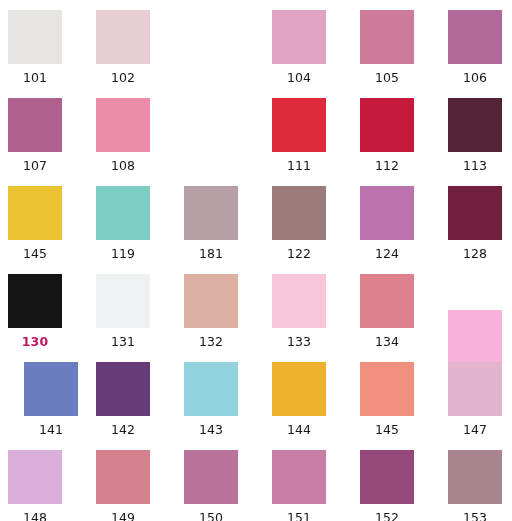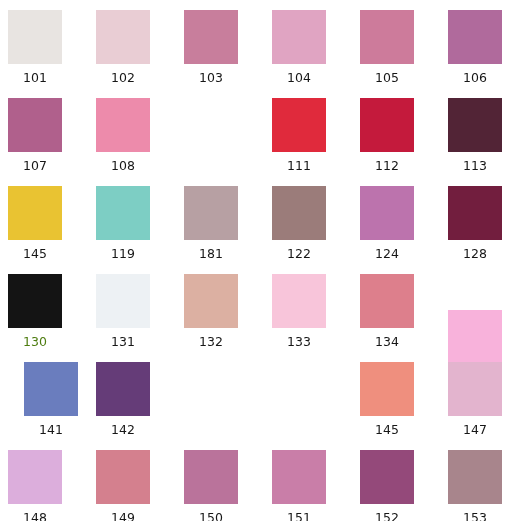--- a/index.html
+++ b/index.html
@@ -57,24 +57,20 @@
 <div id="palette-grid" style="background: rgb(255, 255, 255);">
     <div class="swatch-row" style="top: 10px;">
       <div class="swatch-cell" style="left: 8px;">
         <span class="swatch-chip" style="width: 54px; height: 54px; background: rgb(232, 228, 225);"></span>
         <span class="swatch-label" style="width: 54px; color: rgb(23, 23, 23);">101</span>
       </div>
       <div class="swatch-cell" style="left: 96px;">
         <span class="swatch-chip" style="width: 54px; height: 54px; background: rgb(233, 205, 212);"></span>
         <span class="swatch-label" style="width: 54px; color: rgb(23, 23, 23);">102</span>
       </div>
-      <div class="swatch-cell" style="left: 184px;">
-        <span class="swatch-chip" style="width: 54px; height: 54px; background: rgb(200, 126, 156);"></span>
-        <span class="swatch-label" style="width: 54px; color: rgb(23, 23, 23);">103</span>
-      </div>
       <div class="swatch-cell" style="left: 272px;">
         <span class="swatch-chip" style="width: 54px; height: 54px; background: rgb(224, 164, 194);"></span>
         <span class="swatch-label" style="width: 54px; color: rgb(23, 23, 23);">104</span>
       </div>
       <div class="swatch-cell" style="left: 360px;">
         <span class="swatch-chip" style="width: 54px; height: 54px; background: rgb(205, 123, 155);"></span>
         <span class="swatch-label" style="width: 54px; color: rgb(23, 23, 23);">105</span>
       </div>
       <div class="swatch-cell" style="left: 448px;">
         <span class="swatch-chip" style="width: 54px; height: 54px; background: rgb(176, 106, 156);"></span>
@@ -125,21 +121,21 @@
         <span class="swatch-label" style="width: 54px; color: rgb(23, 23, 23);">124</span>
       </div>
       <div class="swatch-cell" style="left: 448px;">
         <span class="swatch-chip" style="width: 54px; height: 54px; background: rgb(114, 30, 62);"></span>
         <span class="swatch-label" style="width: 54px; color: rgb(23, 23, 23);">128</span>
       </div>
     </div>
     <div class="swatch-row" style="top: 274px;">
       <div class="swatch-cell" style="left: 8px;">
         <span class="swatch-chip" style="width: 54px; height: 54px; background: rgb(20, 20, 20);"></span>
-        <span class="swatch-label" style="width: 54px; color: #4d7c0f;">130</span>
+        <span class="swatch-label" style="width: 54px; color: #be185d; font-weight: bold;">130</span>
       </div>
       <div class="swatch-cell" style="left: 96px;">
         <span class="swatch-chip" style="width: 54px; height: 54px; background: rgb(237, 241, 244);"></span>
         <span class="swatch-label" style="width: 54px; color: rgb(23, 23, 23);">131</span>
       </div>
       <div class="swatch-cell" style="left: 184px;">
         <span class="swatch-chip" style="width: 54px; height: 54px; background: rgb(220, 176, 162);"></span>
         <span class="swatch-label" style="width: 54px; color: rgb(23, 23, 23);">132</span>
       </div>
       <div class="swatch-cell" style="left: 272px;">
@@ -157,20 +153,28 @@
     </div>
     <div class="swatch-row" style="top: 362px;">
       <div class="swatch-cell" style="left: 8px; padding-left: 16px;">
         <span class="swatch-chip" style="width: 54px; height: 54px; background: rgb(106, 125, 190);"></span>
         <span class="swatch-label" style="width: 54px; color: rgb(23, 23, 23);">141</span>
       </div>
       <div class="swatch-cell" style="left: 96px;">
         <span class="swatch-chip" style="width: 54px; height: 54px; background: rgb(101, 60, 120);"></span>
         <span class="swatch-label" style="width: 54px; color: rgb(23, 23, 23);">142</span>
       </div>
+      <div class="swatch-cell" style="left: 184px;">
+        <span class="swatch-chip" style="width: 54px; height: 54px; background: rgb(147, 211, 222);"></span>
+        <span class="swatch-label" style="width: 54px; color: rgb(23, 23, 23);">143</span>
+      </div>
+      <div class="swatch-cell" style="left: 272px;">
+        <span class="swatch-chip" style="width: 54px; height: 54px; background: rgb(238, 176, 47);"></span>
+        <span class="swatch-label" style="width: 54px; color: rgb(23, 23, 23);">144</span>
+      </div>
       <div class="swatch-cell" style="left: 360px;">
         <span class="swatch-chip" style="width: 54px; height: 54px; background: rgb(239, 143, 126);"></span>
         <span class="swatch-label" style="width: 54px; color: rgb(23, 23, 23);">145</span>
       </div>
       <div class="swatch-cell" style="left: 448px;">
         <span class="swatch-chip" style="width: 54px; height: 54px; background: rgb(227, 180, 206);"></span>
         <span class="swatch-label" style="width: 54px; color: rgb(23, 23, 23);">147</span>
       </div>
     </div>
     <div class="swatch-row" style="top: 450px;">

